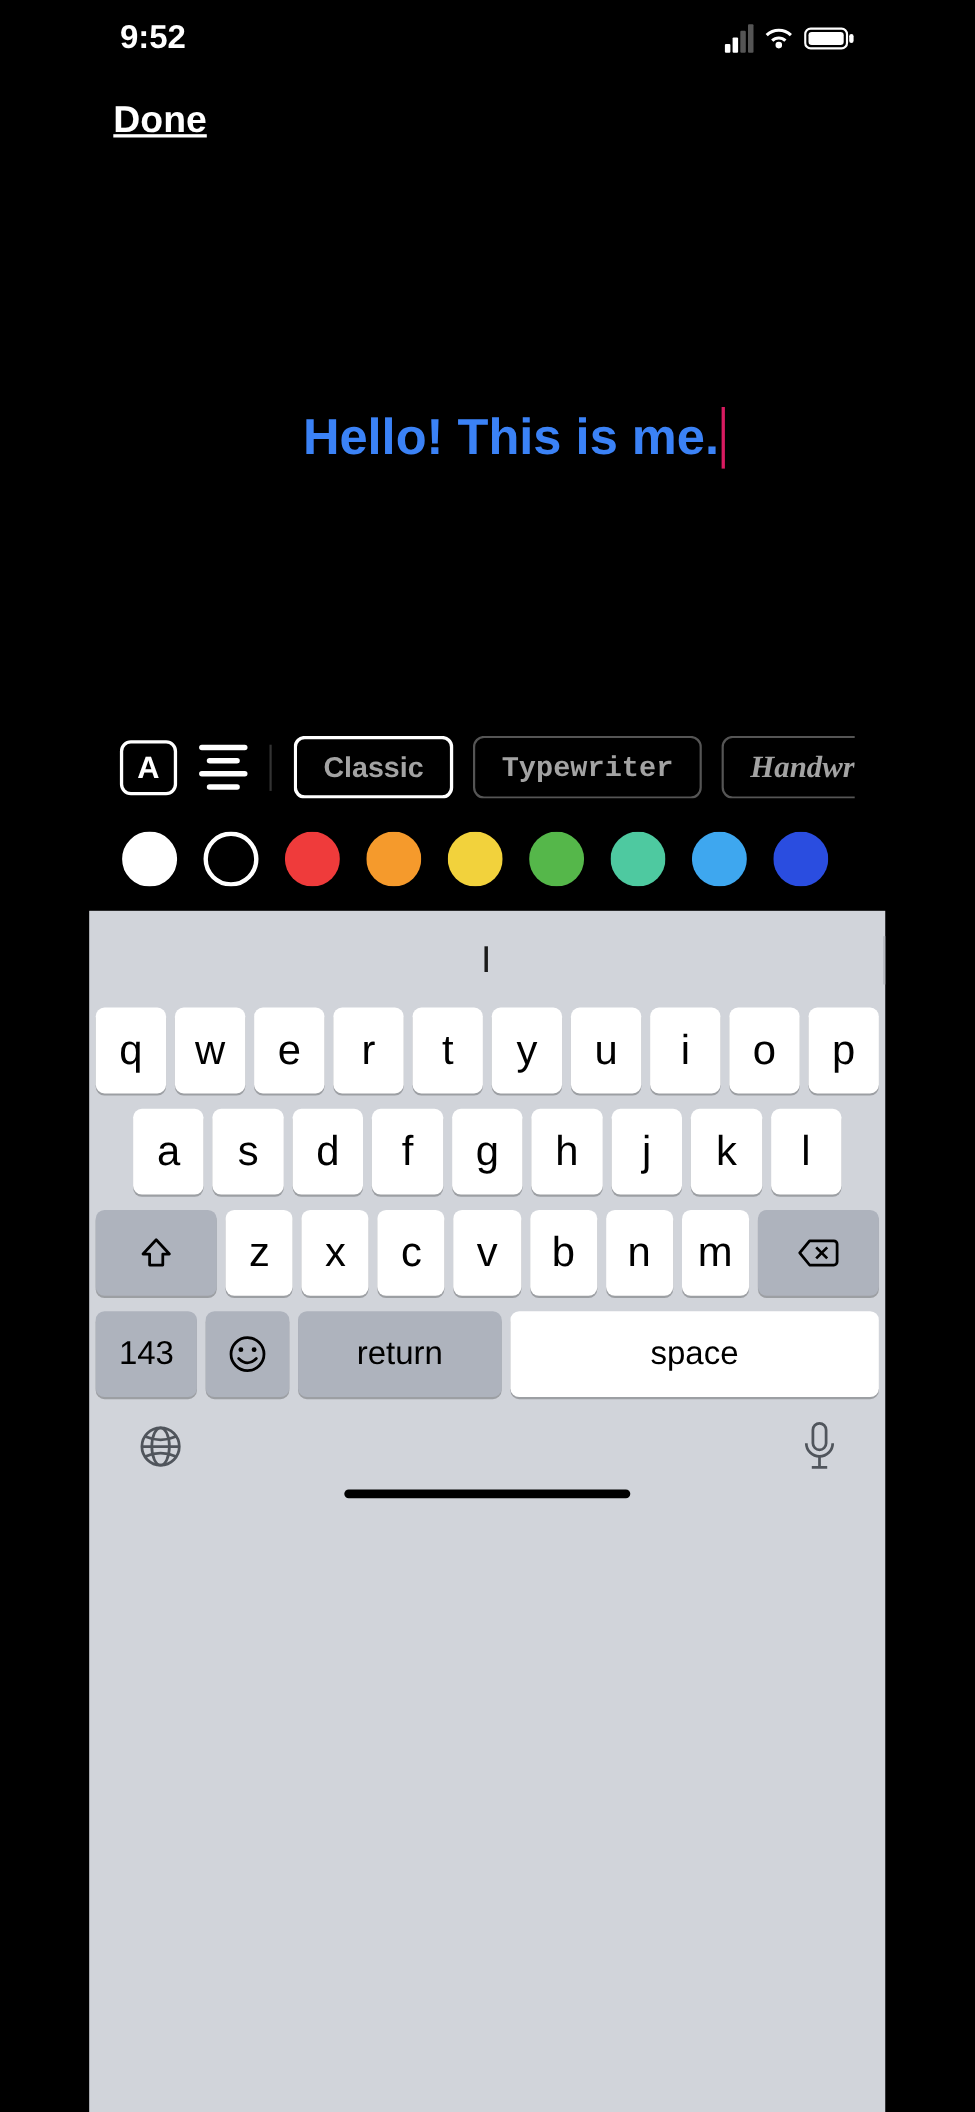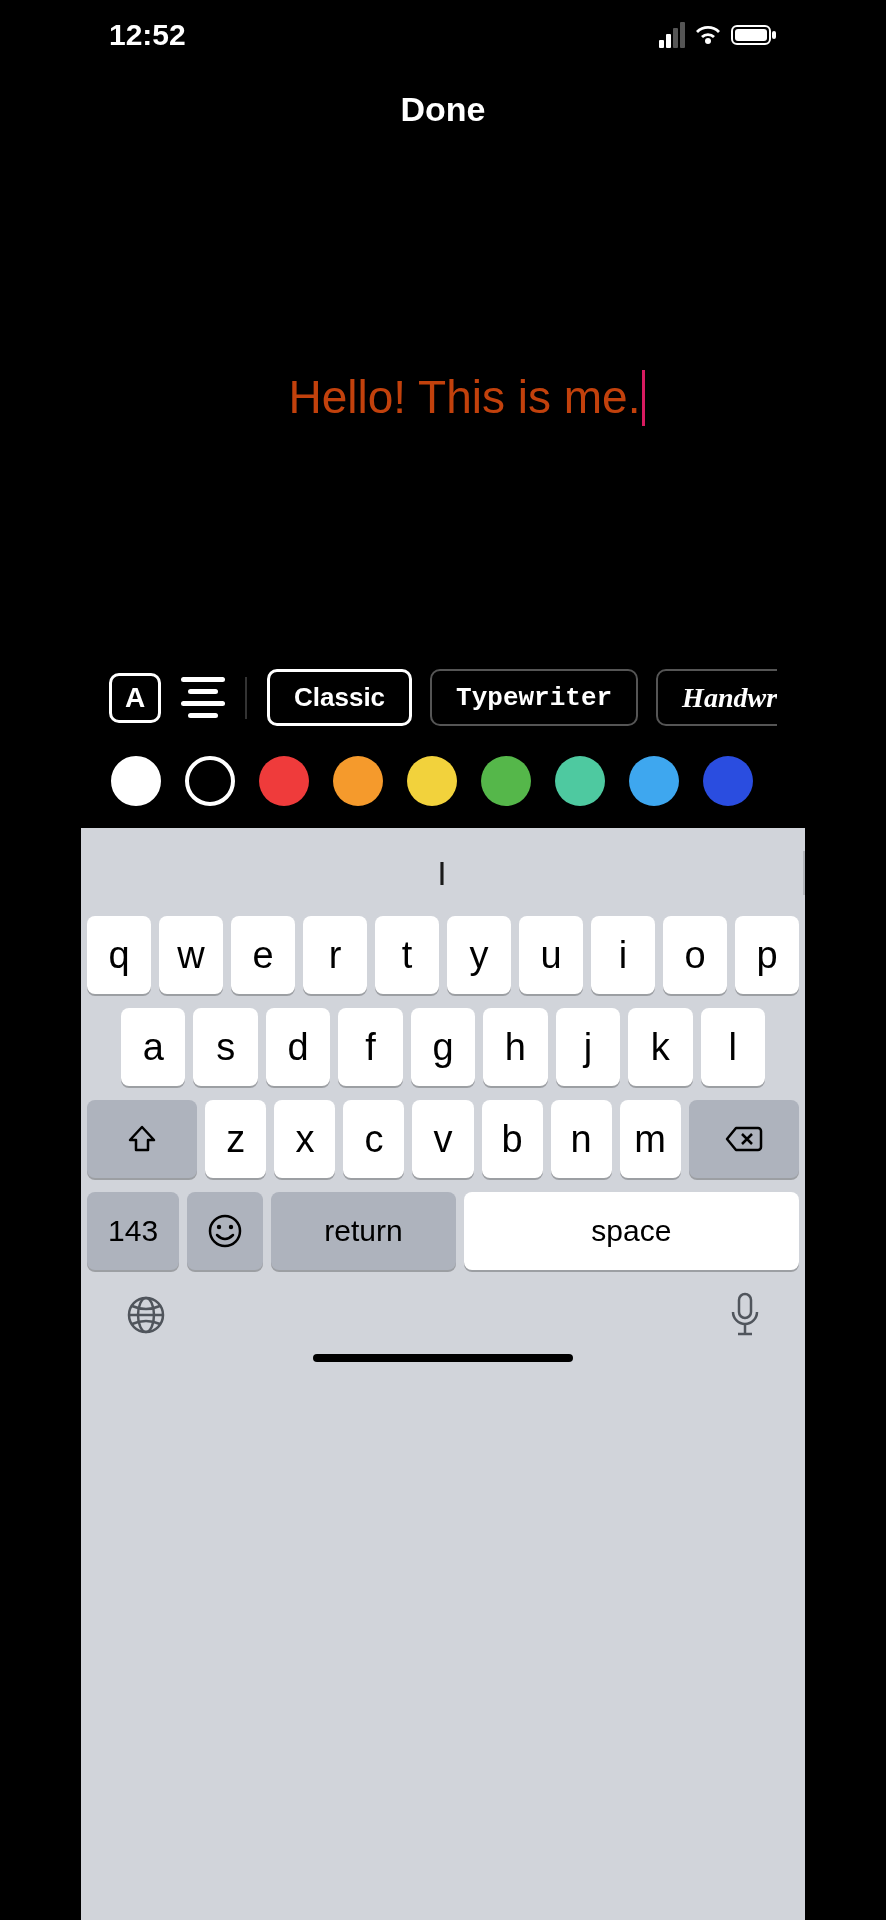--- a/index.html
+++ b/index.html
@@ -25,39 +25,40 @@
   font-size:30px;
 }
 .status-icons{display:flex;align-items:center;gap:8px;}
 .signal-bars{display:flex;align-items:flex-end;gap:2px;}
 .signal-bars span{display:block;width:5px;background:#fff;border-radius:1px;}
 .signal-bars span.dim{background:#555;}
 .wifi-icon svg, .battery-icon svg{display:block;}
 
 .header{
   display:flex;
-  justify-content:center;
+  justify-content:flex-start;
   padding:20px 22px 0 22px;
+  text-decoration:underline;
 }
 .done-btn{
   background:none;border:none;color:#fff;font-size:34px;font-weight:600;
   cursor:pointer;
 }
 
 .text-canvas{
   flex:0 0 540px;
   display:flex;
   align-items:center;
   justify-content:center;
   position:relative;
 }
 .edit-text{
   font-size:46px;
-  font-weight:400;
-  color:#c2410c;
+  font-weight:700;
+  color:#3b82f6;
   position:relative;
   margin-left:48px;
 }
 .cursor{
   display:inline-block;
   width:3px;height:56px;
   background:#d81b60;
   vertical-align:middle;
   margin-left:2px;
   position:relative;
@@ -90,21 +91,21 @@
 .align-btn span:nth-child(2){width:30px;}
 .align-btn span:nth-child(3){width:44px;}
 .align-btn span:nth-child(4){width:30px;}
 .divider{width:2px;height:42px;background:#333;}
 .font-scroller{
   display:flex;gap:18px;overflow:hidden;flex:1;
 }
 .font-pill{
   border:2px solid #555;border-radius:10px;
   padding:10px 24px;
-  color:#ffffff;font-size:26px;font-weight:600;
+  color:#a3a3a3;font-size:26px;font-weight:600;
   background:none;cursor:pointer;white-space:nowrap;
 }
 .font-pill.selected{border:3px solid #fff;}
 .font-typewriter{font-family:"Courier New",monospace;font-weight:700;}
 .font-handwrit{font-family:"Brush Script MT",cursive;font-style:italic;font-size:28px;}
 
 .color-row{
   display:flex;
   gap:24px;
   overflow:hidden;
@@ -155,21 +156,21 @@
 .bottom-bar svg{display:block;}
 .home-indicator{
   width:260px;height:8px;background:#000;border-radius:4px;
   margin:8px auto 8px auto;
 }
 </style>
 </head>
 <body>
 
 <div class="status-bar">
-  <div>12:52</div>
+  <div>9:52</div>
   <div class="status-icons">
     <div class="signal-bars">
       <span style="height:8px"></span>
         <span style="height:14px"></span>
       <span class="dim" style="height:20px"></span>
         <span class="dim" style="height:26px"></span>
     </div>
     <div class="wifi-icon">
       <svg width="30" height="22" viewBox="0 0 30 22">
           <path fill="#fff" d="M15 20a3 3 0 100-6 3 3 0 000 6zm-7-8a10 10 0 0114 0l-2 2a7 7 0 00-10 0zm-5-5a17 17 0 0124 0l-2 2a14 14 0 00-20 0z"></path>

